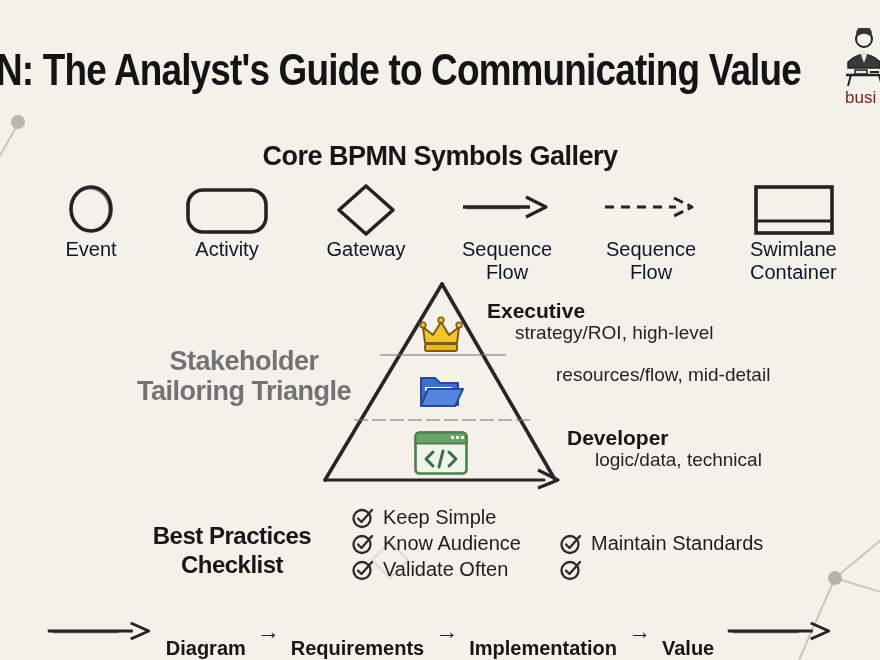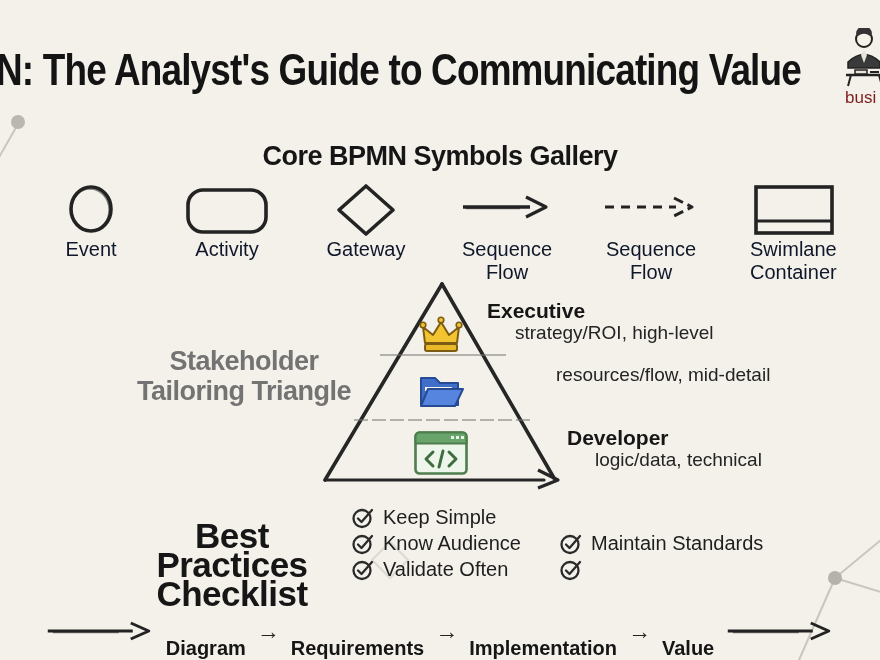--- a/index.html
+++ b/index.html
@@ -35,21 +35,21 @@
   .tri-heading{
     left:129px;top:346px;width:230px;text-align:center;
     font-size:27px;font-weight:bold;line-height:30px;color:#737373;letter-spacing:-0.5px;
   }
   .level-label .name{font-size:21px;font-weight:bold;color:#161616;line-height:23px;}
   .level-label .detail{font-size:19px;color:#242424;line-height:22px;margin-left:28px;}
 
   
   .check-heading{
     left:127px;top:521px;width:210px;text-align:center;
-    font-size:35px;font-weight:bold;line-height:29px;color:#161616;letter-spacing:-0.5px;
+    font-size:24px;font-weight:bold;line-height:29px;color:#161616;letter-spacing:-0.5px;
   }
   .check-item{display:flex;align-items:flex-end;gap:8px;font-size:20px;color:#1e1e1e;height:24px;}
   .check-item svg{flex:0 0 auto;}
 
   
   .flow-row{
     left:50%;top:602px;transform:translateX(-50%);
     display:flex;align-items:center;gap:11px;white-space:nowrap;
   }
   .flow-step{font-size:20px;font-weight:bold;color:#161616;margin-top:35px;}

